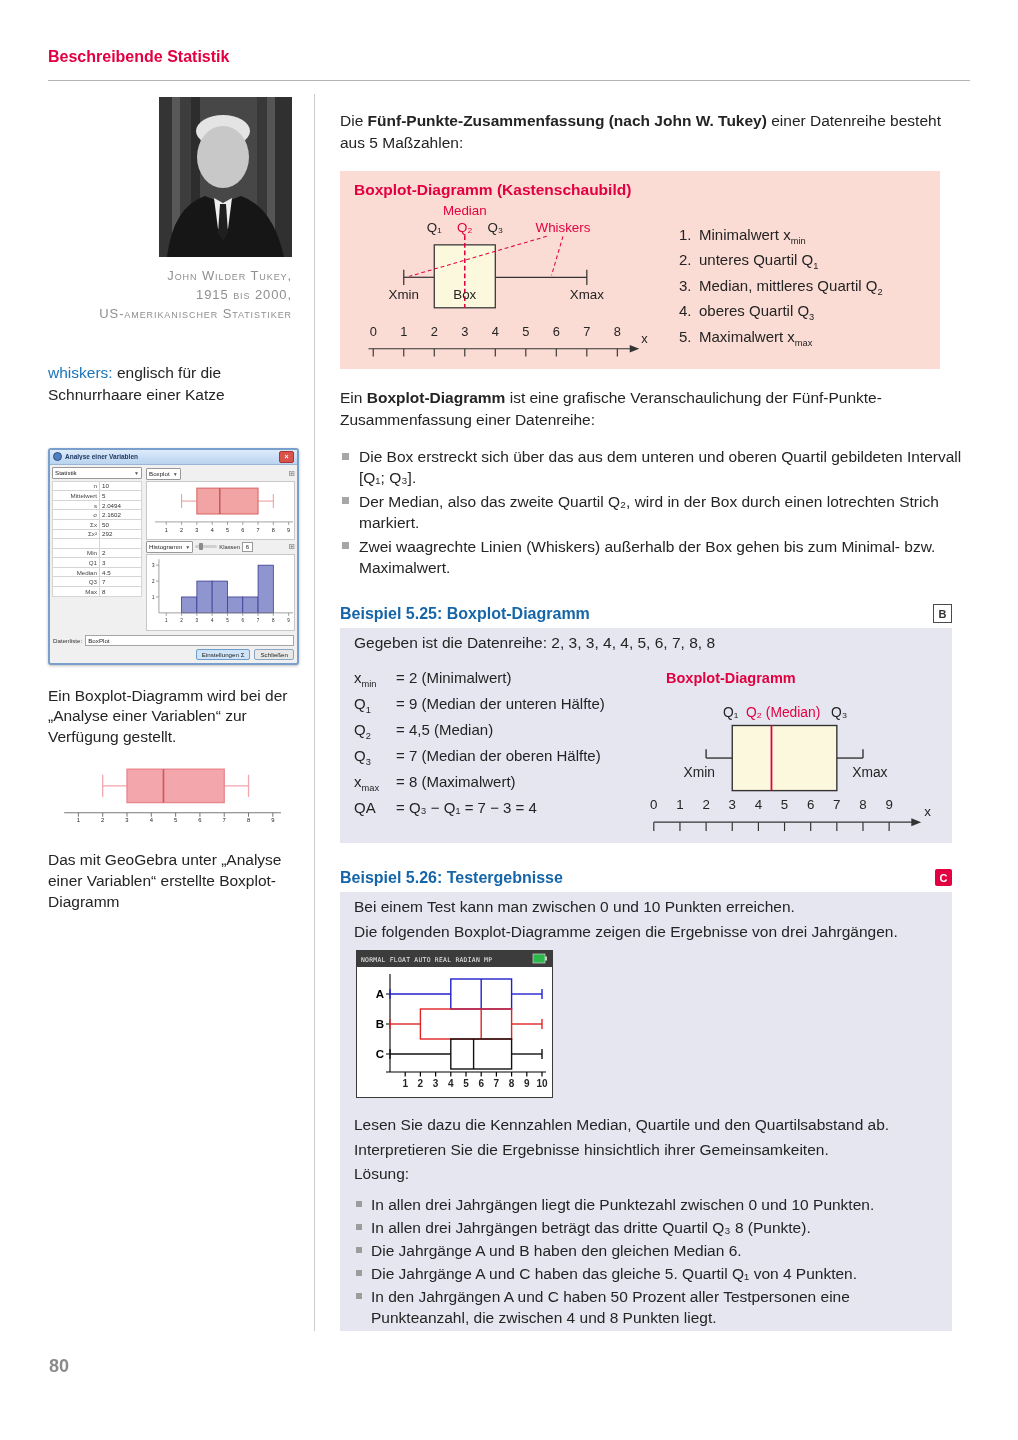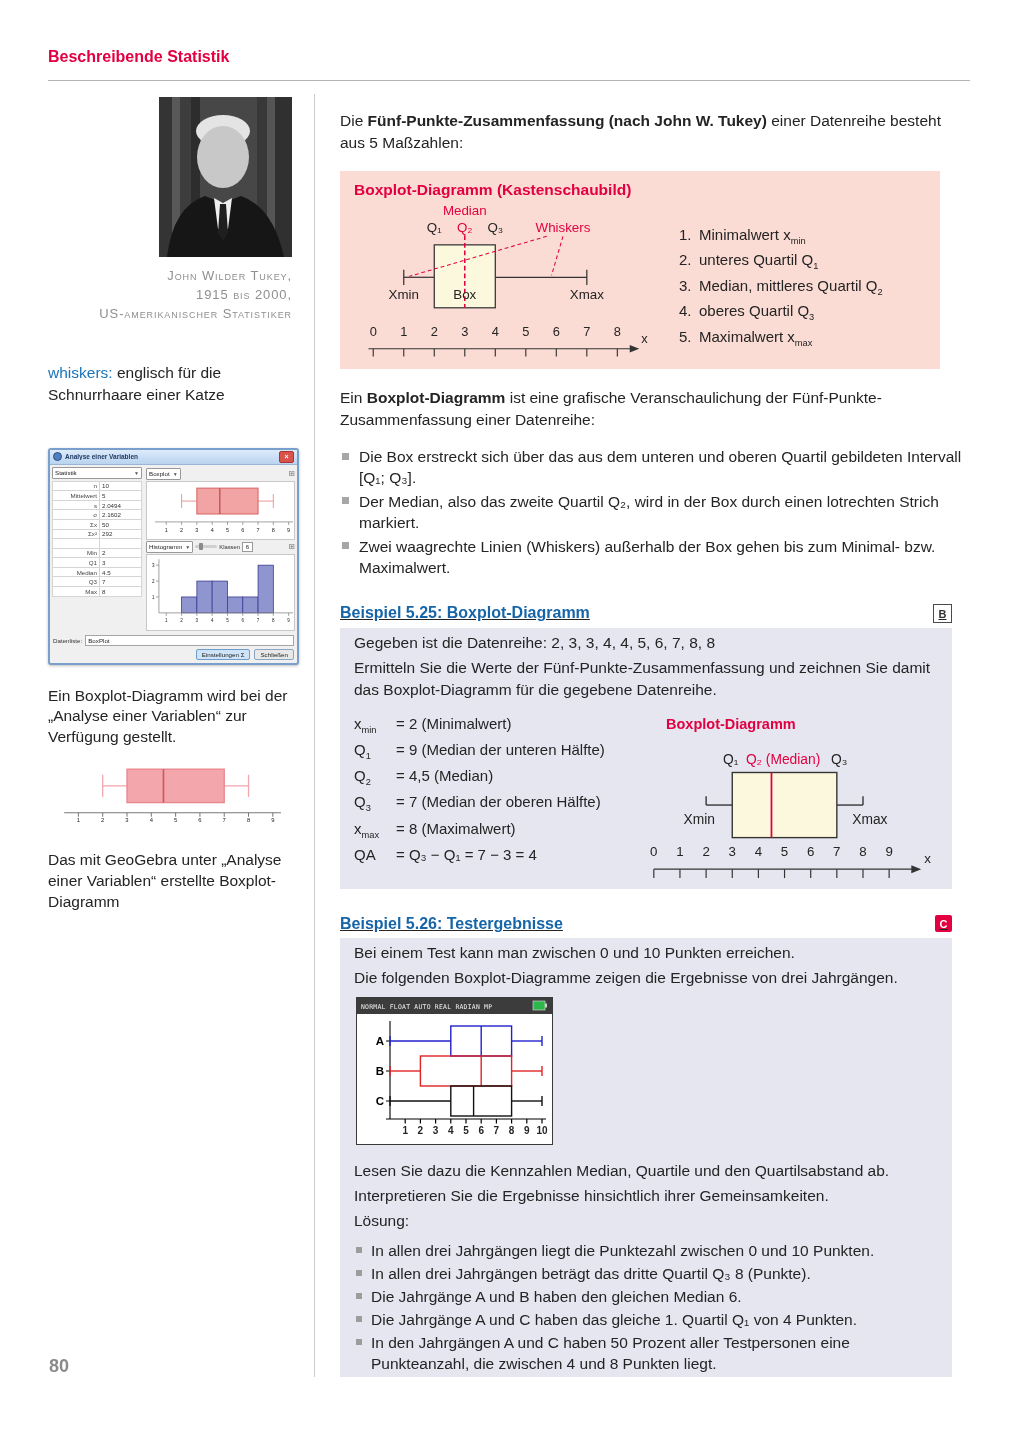--- a/index.html
+++ b/index.html
@@ -65,21 +65,21 @@
   .info-list{flex:1;min-width:0;padding-top:22px;padding-left:10px;font-size:15px;line-height:1.56;}
   .info-item{display:flex;}
   .info-item .num{width:20px;flex:none;}
   sub{font-size:0.62em;}
   .def-block{margin-top:18px;}
   .bullets{margin-top:9px;}
   .bullet{display:flex;margin:2px 0;font-size:15.5px;line-height:1.38;}
   .bullet .sq{width:7px;height:7px;background:#a6a6a6;margin:6.5px 10px 0 2px;flex:none;}
 
   .example{margin-top:26px;margin-right:18px;}
-  .ex-header{display:flex;margin-bottom:5px;text-decoration:underline;}
+  .ex-header{display:flex;align-items:center;margin-bottom:5px;}
   .ex-title{flex:1;color:#1565a8;font-weight:700;font-size:16px;}
   .badge{width:17px;height:17px;display:flex;align-items:center;justify-content:center;font-weight:700;font-size:11px;flex:none;}
   .badge-b{border:1.5px solid #4a4a4a;background:#fff;color:#333;box-shadow:inset 0 0 0 1.5px #fff;}
   .badge-c{background:#e20040;color:#fff;border-radius:2px;}
   .ex-box{background:#e6e6f1;padding:1px 14px;font-size:15.5px;line-height:1.4;}
   .ex-box p{margin:3px 0;}
   .ex1-flex{display:flex;margin-top:12px;}
   .eqs{flex:1;min-width:0;}
   .eq-row{display:flex;font-size:15px;line-height:1.62;}
   .eq-base{width:42px;flex:none;}
@@ -430,21 +430,20 @@
         </div>
       </div>
 
       <section class="example">
         <div class="ex-header">
           <div class="ex-title">Beispiel 5.25: Boxplot-Diagramm</div>
           <div class="badge badge-b">B</div>
         </div>
         <div class="ex-box">
           <p>Gegeben ist die Datenreihe:  2, 3, 3, 4, 4, 5, 6, 7, 8, 8</p>
-          <p>Ermitteln Sie die Werte der Fünf-Punkte-Zusammenfassung und zeichnen Sie damit das Boxplot-Diagramm für die gegebene Datenreihe.</p>
           <div class="ex1-flex">
             <div class="eqs">
               <div class="eq-row">
                   <span class="eq-base"><span>x</span><sub>min</sub></span>
                   <span>= 2 (Minimalwert)</span>
                 </div>
               <div class="eq-row">
                   <span class="eq-base"><span>Q</span><sub>1</sub></span>
                   <span>= 9 (Median der unteren Hälfte)</span>
                 </div>
@@ -586,21 +585,21 @@
             <div class="bullet">
                 <span class="sq"></span>
                 <span>In allen drei Jahrgängen beträgt das dritte Quartil Q₃ 8 (Punkte).</span>
               </div>
             <div class="bullet">
                 <span class="sq"></span>
                 <span>Die Jahrgänge A und B haben den gleichen Median 6.</span>
               </div>
             <div class="bullet">
                 <span class="sq"></span>
-                <span>Die Jahrgänge A und C haben das gleiche 1. Quartil Q₁ von 4 Punkten.</span>
+                <span>Die Jahrgänge A und C haben das gleiche 5. Quartil Q₁ von 4 Punkten.</span>
               </div>
             <div class="bullet">
                 <span class="sq"></span>
                 <span>In den Jahrgängen A und C haben 50 Prozent aller Testpersonen eine Punkteanzahl, die zwischen 4 und 8 Punkten liegt.</span>
               </div>
           </div>
         </div>
       </section>
 
     </main>

